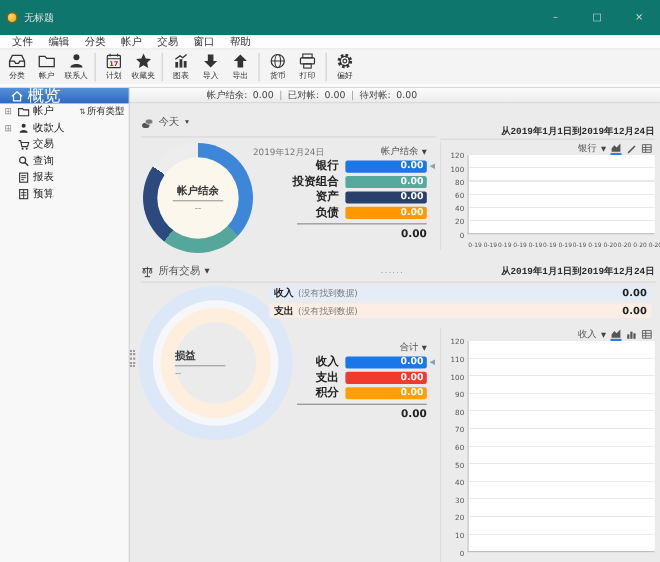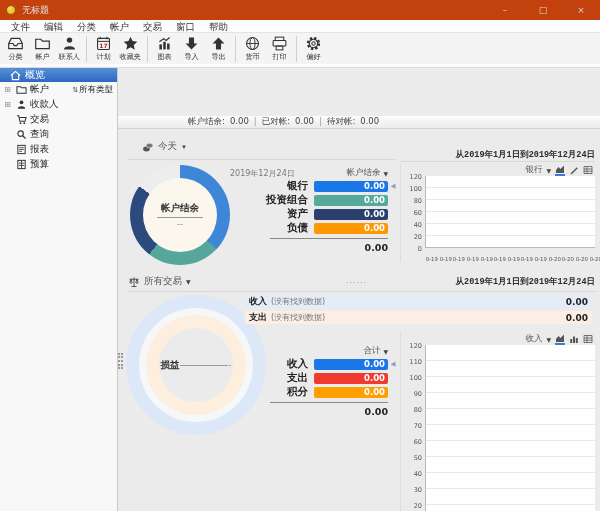--- a/index.html
+++ b/index.html
@@ -1,21 +1,21 @@
 <!DOCTYPE html>
 <html><head>
 <meta charset="utf-8">
 <style>
   * { margin:0; padding:0; box-sizing:border-box; }
   html,body { width:600px; height:511px; overflow:hidden; }
   body { font-family:"DejaVu Sans","Liberation Sans",sans-serif; background:#ececec; color:#222; }
   .screen { position:relative; width:600px; height:511px; background:#ececec; }
 
   
-  .titlebar { height:20px; background:#c2410c; display:flex; align-items:center; padding-left:6px; }
+  .titlebar { height:32px; background:#0f766e; display:flex; align-items:center; padding-left:6px; }
   .appicon { width:10px; height:10px; border-radius:50%; background:radial-gradient(circle at 35% 35%,#ffd95e,#e8a01c); border:1px solid #8a6200; margin-right:6px; }
   .wtitle { color:#e3e3e3; font-size:9px; }
   .wbtns { margin-left:auto; display:flex; height:16px; }
   .wbtn { width:38px; text-align:center; color:#d8d8d8; font-size:9px; line-height:16px; }
 
   
   .menubar { height:13px; background:#fdfdfd; border-bottom:1px solid #e4e4e4; display:flex; align-items:center; padding-left:4px; }
   .mitem { font-size:9.5px; color:#333; padding:0 7px; line-height:13px; }
 
   
@@ -31,24 +31,24 @@
   .sidebar { width:118px; background:#f8f8f8; border-right:1px solid #c9c9c9; }
   .content { flex:1; display:flex; flex-direction:column; }
 
   
   .srow { height:15px; display:flex; align-items:center; font-size:9.5px; color:#222; padding-left:3px; gap:3px; }
   .srow .exp { width:9px; font-size:8px; color:#888; line-height:9px; text-align:center; }
   .srow .noexp { width:9px; }
   .srow .sic { width:12px; display:flex; justify-content:center; }
   .srow .filter { margin-left:auto; margin-right:4px; font-size:8.5px; color:#222; display:flex; align-items:center; gap:1px; }
   .srow .updown { font-size:7px; color:#555; }
-  .side-sel { height:14px; background:linear-gradient(#5591d8,#2e68c0); color:#fff; display:flex; align-items:center; gap:4px; padding-left:10px; font-size:10px; }
-
-  
-  .statusbar { height:14px; background:linear-gradient(#fcfcfc,#ebebeb); border-bottom:1px solid #d2d2d2; display:flex; align-items:flex-start; padding-left:70px; gap:5px; font-size:8.5px; color:#444;margin-top:48px; }
+  .side-sel { height:14px; background:linear-gradient(#5591d8,#2e68c0); color:#fff; display:flex; align-items:center; gap:4px; padding-left:10px; font-size:15px; }
+
+  
+  .statusbar { height:14px; background:linear-gradient(#fcfcfc,#ebebeb); border-bottom:1px solid #d2d2d2; display:flex; align-items:center; padding-left:70px; gap:5px; font-size:8.5px; color:#444; }
   .statusbar b { font-weight:normal; }
   .statusbar .pipe { color:#999; }
 
   
   .dashboard { position:relative; height:433px; background:#ebebeb; }
   .abs { position:absolute; }
 
   .sechead { display:flex; align-items:center; gap:4px; font-size:9.5px; color:#555; }
   .dd { font-size:6px; color:#444; }
   .hr { border-top:1px solid #d8d8d8; height:0; }
@@ -60,21 +60,21 @@
     background:conic-gradient(#3e86d8 0deg 133deg, #55a79b 133deg 218deg, #2c4a7e 218deg 305deg, #ededed 305deg 360deg); }
   .donut1 .hole { position:absolute; inset:13px; border-radius:50%; background:#fbf7ed;
     display:flex; flex-direction:column; align-items:center; justify-content:center; }
   .dlabel { font-size:9.5px; font-weight:bold; color:#333; }
   .dline { width:46px; border-top:1px solid #999; margin:2px 0; }
   .dval { font-size:8px; color:#888; }
 
   
   .ring { position:absolute; border-radius:50%; }
   .d2hole { position:absolute; inset:33px; border-radius:50%; background:#ebebeb;
-    display:flex; flex-direction:row; align-items:center; justify-content:center; }
+    display:flex; flex-direction:column; justify-content:center; }
 
   
   .sum { width:168px; }
   .sumhead { display:flex; align-items:center; height:12px; }
   .sumdate { flex:1; font-size:8px; color:#777; }
   .sumtitle { font-size:8.5px; color:#555; margin-right:10px; display:flex; gap:3px; align-items:center; }
   .sumrow { display:flex; align-items:center; height:14px; }
   .slabel { flex:1; text-align:right; font-weight:bold; font-size:10.5px; color:#222; padding-right:6px; white-space:nowrap; }
   .sbar { width:74px; height:11px; border-radius:2px; color:#fff; font-size:8.5px; font-weight:bold;
     text-align:right; line-height:11px; padding-right:3px; }
@@ -309,21 +309,21 @@
         <span class="pipe">|</span>
         <b>已对帐:</b>
         <b>0.00</b>
         <span class="pipe">|</span>
         <b>待对帐:</b>
         <b>0.00</b>
       </div>
 
       <div class="dashboard">
 
-        <div class="abs sechead" style="left:24px; top:11px;font-family:Liberation Serif, serif;">
+        <div class="abs sechead" style="left:10px; top:11px;font-family:Liberation Serif, serif;">
           <svg width="12" height="12" viewBox="0 0 12 12">
               <ellipse cx="4.5" cy="8" rx="3.4" ry="2.4" fill="#555"></ellipse>
               <ellipse cx="7.5" cy="4.6" rx="3.4" ry="2.4" fill="#777" stroke="#f0f0f0" stroke-width="0.6"></ellipse>
             </svg>
           <span>今天</span>
           <span class="dd">▼</span>
         </div>
         <div class="abs hr" style="left:10px; top:30px; width:268px;"></div>
         <div class="abs range" style="right:5px; top:20px;">从2019年1月1日到2019年12月24日</div>
         <div class="abs hr" style="left:282px; top:32px; width:195px;"></div>

